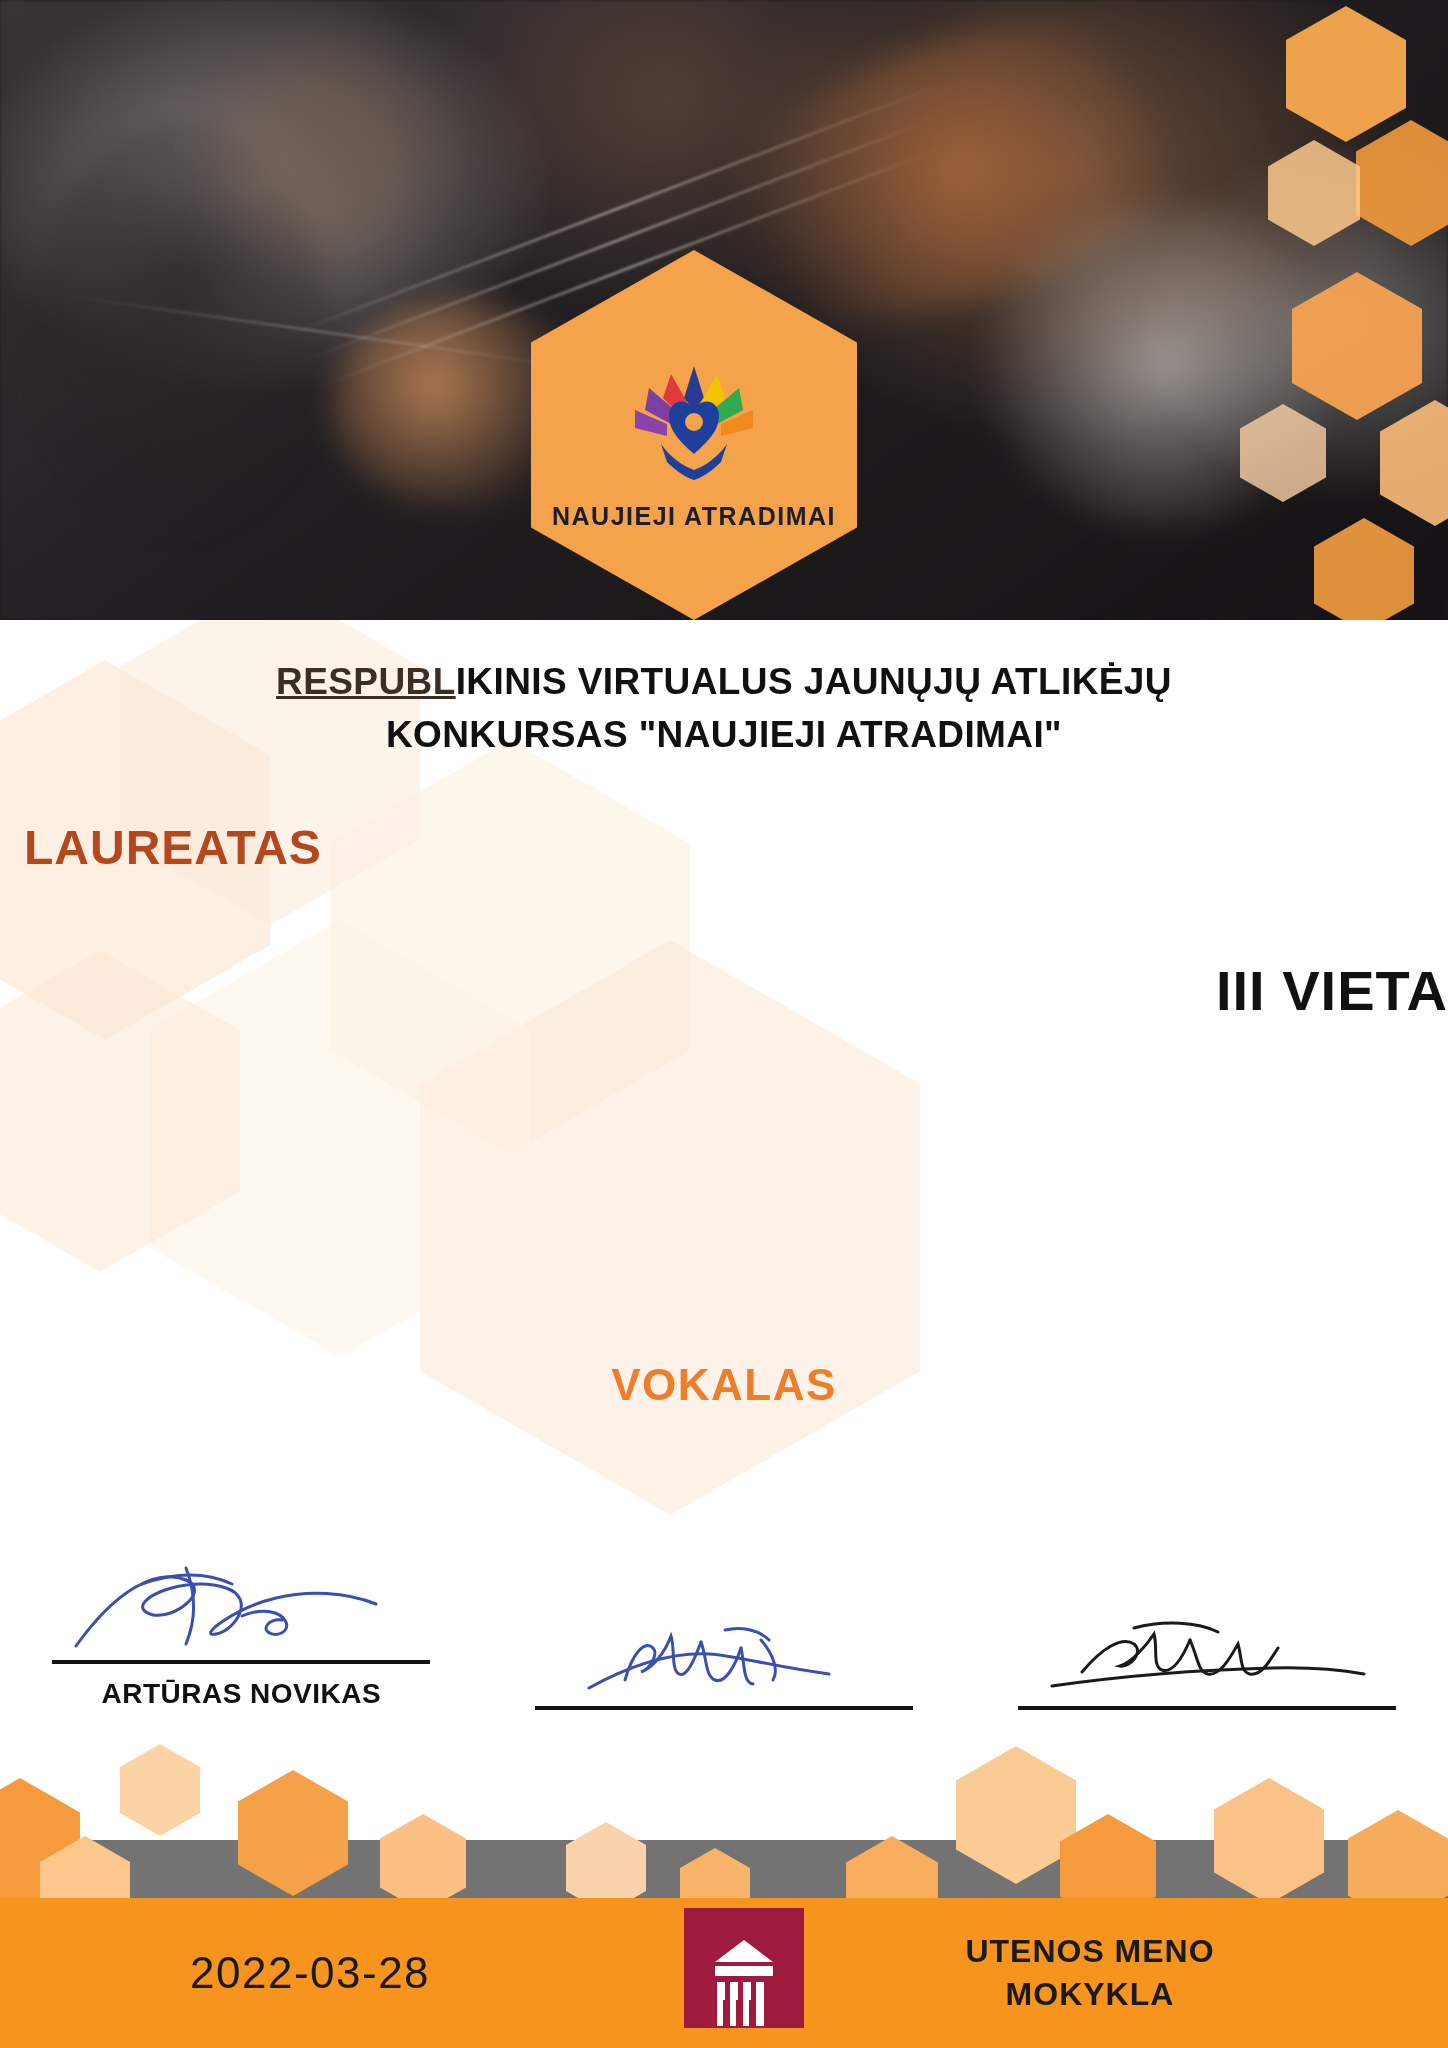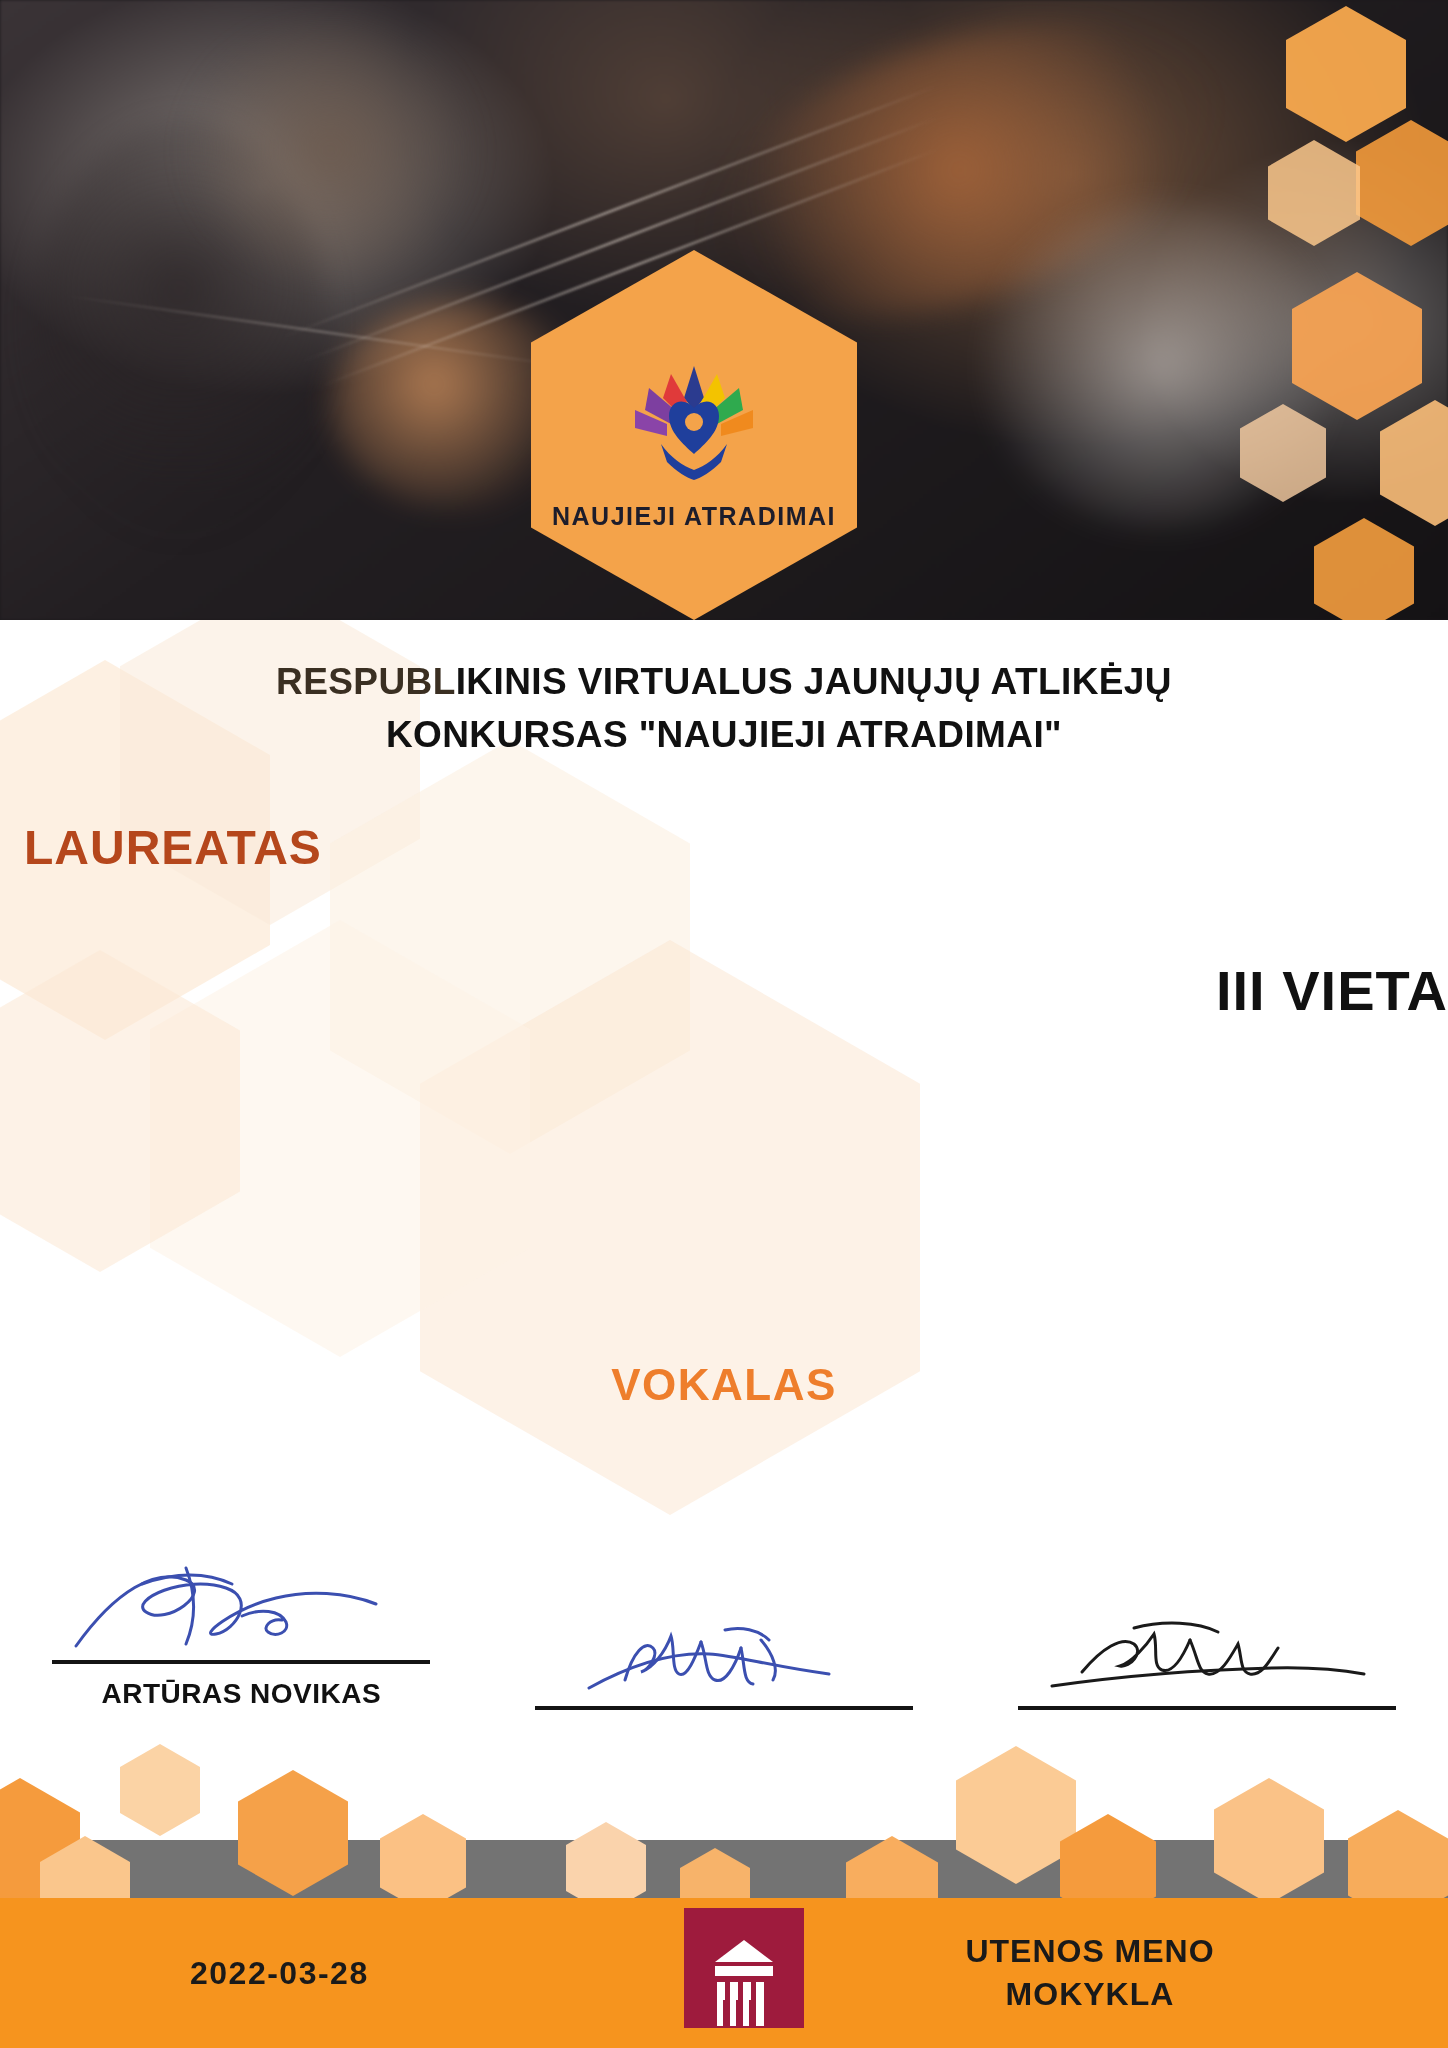--- a/index.html
+++ b/index.html
@@ -105,21 +105,21 @@
     position: absolute;
     top: 36px;
     left: 0; right: 0;
     text-align: center;
     font-size: 37px;
     font-weight: 700;
     line-height: 1.42;
     color: #111111;
     letter-spacing: 0.4px;
   }
-  .contest-title .dark { color: #3a2f22; }
+  .contest-title .dark { color: #3a2f22; text-decoration: underline; }
 
   .award-line {
     position: absolute;
     top: 200px;
     left: 0; right: 0;
     text-align: left;
     font-size: 48px;
     font-weight: 800;
     color: #b5471c;
     letter-spacing: 1px;
@@ -199,22 +199,22 @@
     left: 0; bottom: 0;
     width: 1448px;
     height: 150px;
     background: #F6941E;
     display: flex;
     align-items: center;
   }
   .footer-date {
     position: absolute;
     left: 190px;
-    font-size: 32px;
-    font-weight: 700;
+    font-size: 44px;
+    font-weight: 400;
     color: #1a1a1a;
     letter-spacing: 1.5px;
   }
   .school-logo {
     position: absolute;
     left: 684px;
     bottom: 20px;
     width: 120px; height: 120px;
     background: #9e1b3d;
     display: flex;

